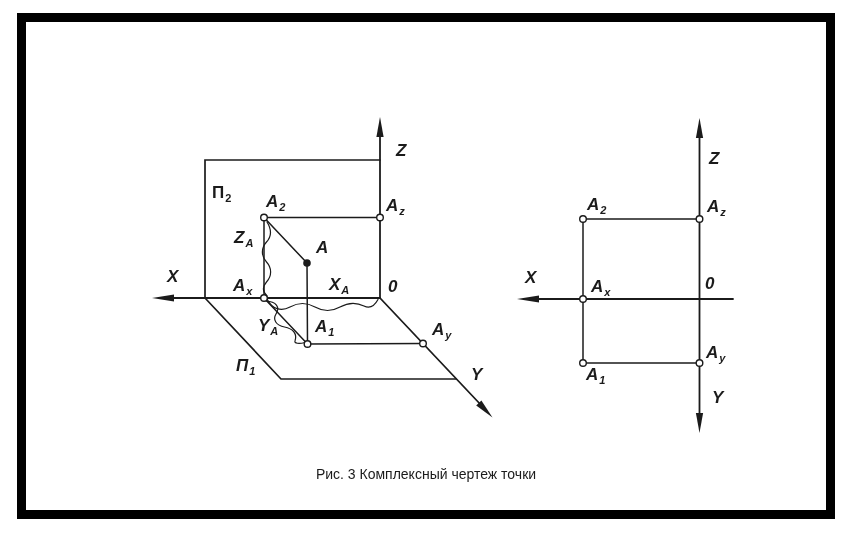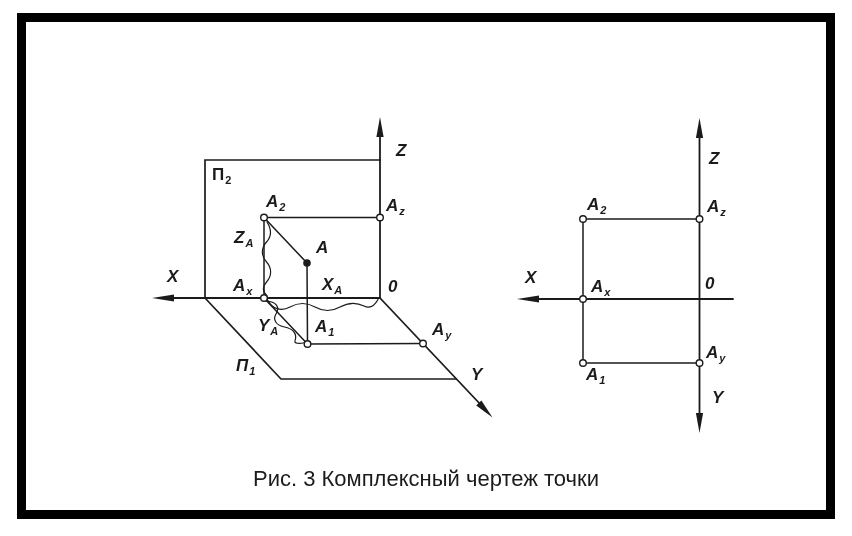--- a/index.html
+++ b/index.html
@@ -18,25 +18,25 @@
     position:absolute;
     font-style:italic;font-weight:bold;
     font-size:17px;line-height:18px;
     color:#1b1b1b;white-space:nowrap;
   }
   .lbl .sub{
     font-size:11px;
     vertical-align:-4px;
     margin-left:1px;
   }
-  .lbl.upright{font-style:normal;}
+  .lbl.upright{font-style:normal;margin-top:18px;}
   .caption{
     position:absolute;left:26px;top:466px;width:800px;
     text-align:center;
-    font-size:22px;font-weight:normal;font-style:normal;
+    font-size:14px;font-weight:normal;font-style:normal;
     color:#1b1b1b;
   }
 </style>
 </head>
 <body>
 
 <div class="frame"></div>
 
 <svg width="852" height="536" viewBox="0 0 852 536">
   <g stroke="#1b1b1b" fill="none" stroke-linecap="round">
@@ -93,21 +93,21 @@
   </g>
 </svg>
 
 <div class="lbl upright" style="left:212px;top:166px"><span>П</span><span class="sub">2</span></div>
 <div class="lbl" style="left:266px;top:193px"><span>A</span><span class="sub">2</span></div>
 <div class="lbl" style="left:386px;top:197px"><span>A</span><span class="sub">z</span></div>
 <div class="lbl" style="left:396px;top:142px"><span>Z</span></div>
 <div class="lbl" style="left:316px;top:239px"><span>A</span></div>
 <div class="lbl" style="left:234px;top:229px"><span>Z</span><span class="sub">A</span></div>
 <div class="lbl" style="left:233px;top:277px"><span>A</span><span class="sub">x</span></div>
-<div class="lbl" style="left:322px;top:276px"><span>X</span><span class="sub">A</span></div>
+<div class="lbl" style="left:329px;top:276px"><span>X</span><span class="sub">A</span></div>
 <div class="lbl" style="left:388px;top:278px"><span>0</span></div>
 <div class="lbl" style="left:167px;top:268px"><span>X</span></div>
 <div class="lbl" style="left:258px;top:317px"><span>Y</span><span class="sub">A</span></div>
 <div class="lbl" style="left:315px;top:318px"><span>A</span><span class="sub">1</span></div>
 <div class="lbl" style="left:432px;top:321px"><span>A</span><span class="sub">y</span></div>
 <div class="lbl" style="left:236px;top:357px"><span>П</span><span class="sub">1</span></div>
 <div class="lbl" style="left:471px;top:366px"><span>Y</span></div>
 
 <div class="lbl" style="left:709px;top:150px"><span>Z</span></div>
 <div class="lbl" style="left:587px;top:196px"><span>A</span><span class="sub">2</span></div>

